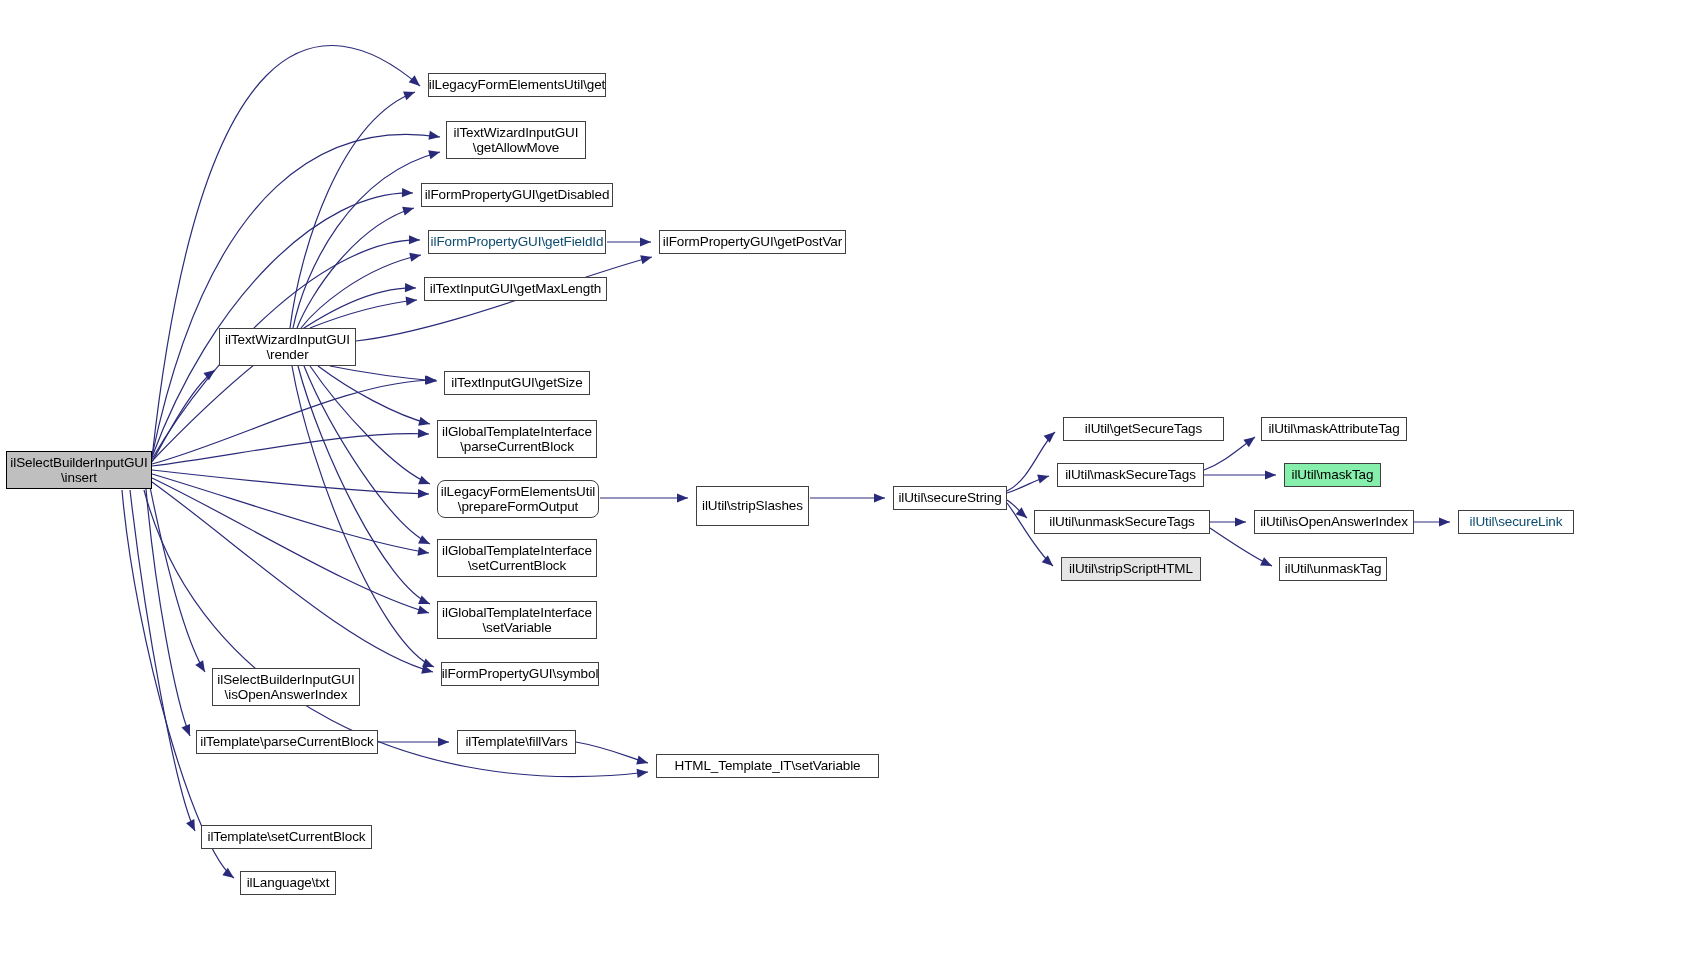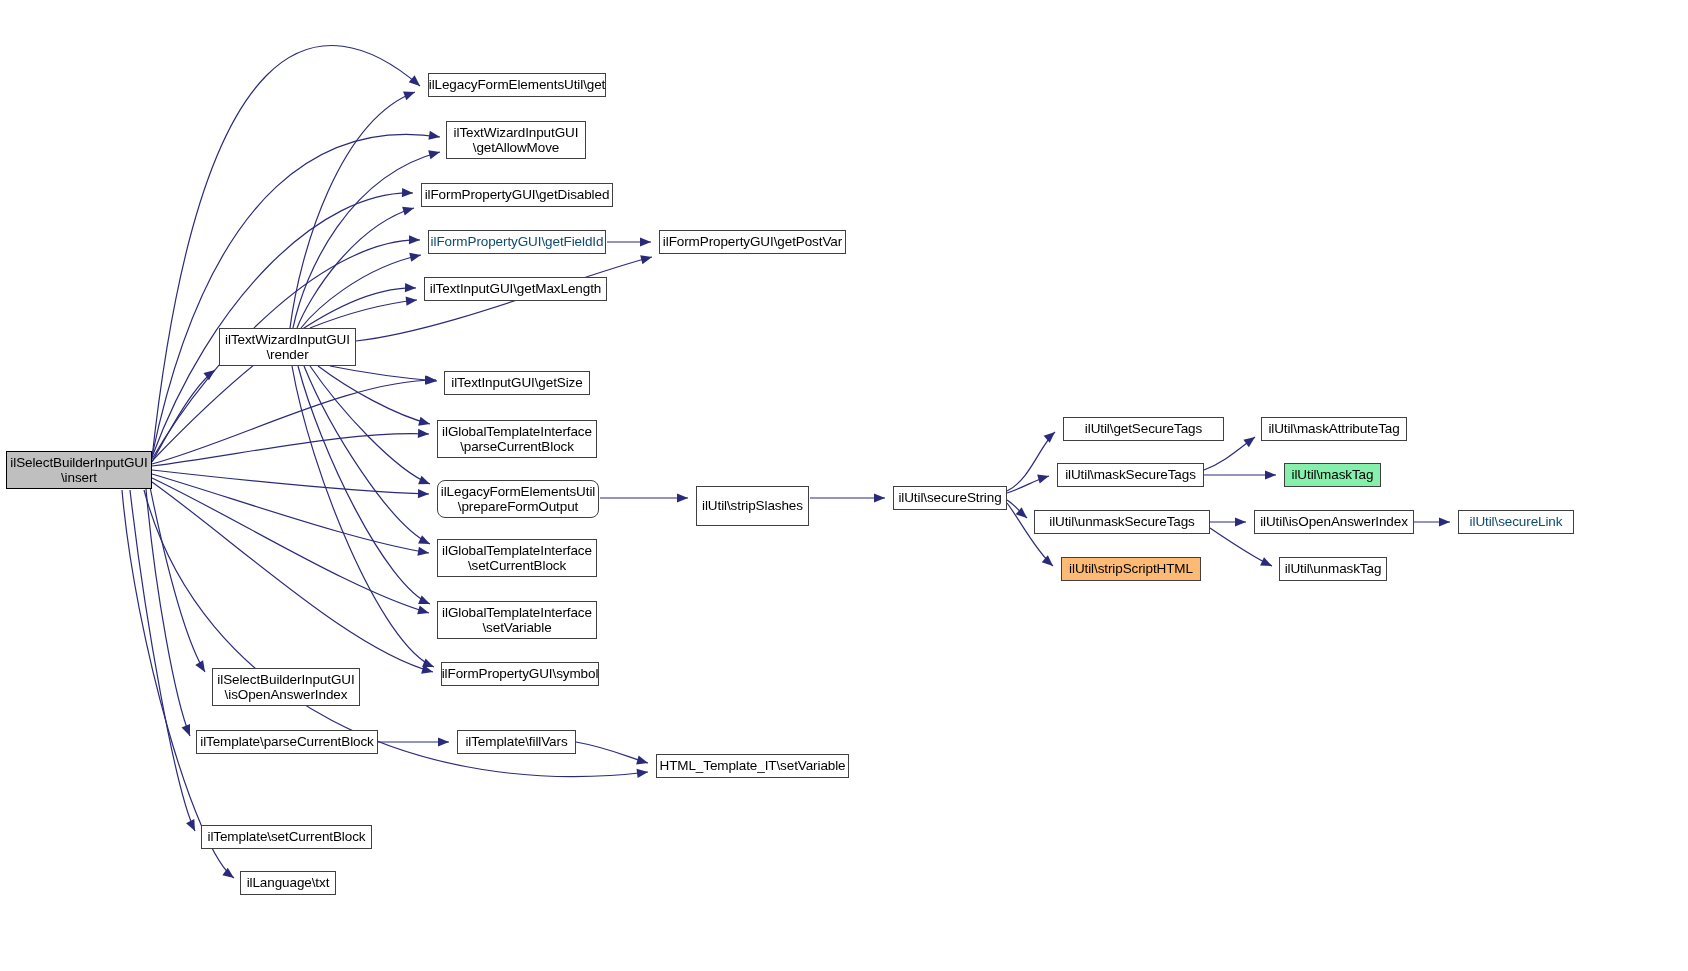--- a/index.html
+++ b/index.html
@@ -150,27 +150,27 @@
 \prepareFormOutput</span></div>
     <div class="node" style="left: 437px; top: 539px; width: 160px; height: 38px; border-color: rgb(64, 64, 64); background: rgb(255, 255, 255); color: rgb(0, 0, 0);"><span>ilGlobalTemplateInterface
 \setCurrentBlock</span></div>
     <div class="node" style="left: 437px; top: 601px; width: 160px; height: 38px; border-color: rgb(64, 64, 64); background: rgb(255, 255, 255); color: rgb(0, 0, 0);"><span>ilGlobalTemplateInterface
 \setVariable</span></div>
     <div class="node" style="left: 441px; top: 662px; width: 158px; height: 24px; border-color: rgb(64, 64, 64); background: rgb(255, 255, 255); color: rgb(0, 0, 0);"><span>ilFormPropertyGUI\symbol</span></div>
     <div class="node" style="left: 212px; top: 668px; width: 148px; height: 38px; border-color: rgb(64, 64, 64); background: rgb(255, 255, 255); color: rgb(0, 0, 0);"><span>ilSelectBuilderInputGUI
 \isOpenAnswerIndex</span></div>
     <div class="node" style="left: 196px; top: 730px; width: 182px; height: 24px; border-color: rgb(64, 64, 64); background: rgb(255, 255, 255); color: rgb(0, 0, 0);"><span>ilTemplate\parseCurrentBlock</span></div>
     <div class="node" style="left: 457px; top: 730px; width: 119px; height: 24px; border-color: rgb(64, 64, 64); background: rgb(255, 255, 255); color: rgb(0, 0, 0);"><span>ilTemplate\fillVars</span></div>
-    <div class="node" style="left: 656px; top: 754px; width: 193px; height: 24px; border-color: rgb(64, 64, 64); background: rgb(255, 255, 255); color: rgb(0, 0, 0);"><span>HTML_Template_IT\setVariable</span></div>
+    <div class="node" style="left: 656px; top: 754px; width: 223px; height: 24px; border-color: rgb(64, 64, 64); background: rgb(255, 255, 255); color: rgb(0, 0, 0);"><span>HTML_Template_IT\setVariable</span></div>
     <div class="node" style="left: 201px; top: 825px; width: 171px; height: 24px; border-color: rgb(64, 64, 64); background: rgb(255, 255, 255); color: rgb(0, 0, 0);"><span>ilTemplate\setCurrentBlock</span></div>
     <div class="node" style="left: 240px; top: 871px; width: 96px; height: 24px; border-color: rgb(64, 64, 64); background: rgb(255, 255, 255); color: rgb(0, 0, 0);"><span>ilLanguage\txt</span></div>
     <div class="node" style="left: 696px; top: 486px; width: 113px; height: 40px; border-color: rgb(64, 64, 64); background: rgb(255, 255, 255); color: rgb(0, 0, 0);"><span>ilUtil\stripSlashes</span></div>
     <div class="node" style="left: 893px; top: 486px; width: 114px; height: 24px; border-color: rgb(64, 64, 64); background: rgb(255, 255, 255); color: rgb(0, 0, 0);"><span>ilUtil\secureString</span></div>
     <div class="node" style="left: 1063px; top: 417px; width: 161px; height: 24px; border-color: rgb(64, 64, 64); background: rgb(255, 255, 255); color: rgb(0, 0, 0);"><span>ilUtil\getSecureTags</span></div>
     <div class="node" style="left: 1057px; top: 463px; width: 147px; height: 24px; border-color: rgb(64, 64, 64); background: rgb(255, 255, 255); color: rgb(0, 0, 0);"><span>ilUtil\maskSecureTags</span></div>
     <div class="node" style="left: 1034px; top: 510px; width: 176px; height: 24px; border-color: rgb(64, 64, 64); background: rgb(255, 255, 255); color: rgb(0, 0, 0);"><span>ilUtil\unmaskSecureTags</span></div>
-    <div class="node" style="left: 1061px; top: 557px; width: 140px; height: 24px; border-color: rgb(64, 64, 64); background: #fdba74; color: rgb(0, 0, 0);"><span>ilUtil\stripScriptHTML</span></div>
+    <div class="node" style="left: 1061px; top: 557px; width: 140px; height: 24px; border-color: rgb(64, 64, 64); background: #e5e5e5; color: rgb(0, 0, 0);"><span>ilUtil\stripScriptHTML</span></div>
     <div class="node" style="left: 1261px; top: 417px; width: 146px; height: 24px; border-color: rgb(64, 64, 64); background: rgb(255, 255, 255); color: rgb(0, 0, 0);"><span>ilUtil\maskAttributeTag</span></div>
     <div class="node" style="left: 1284px; top: 463px; width: 97px; height: 24px; border-color: rgb(64, 64, 64); background: #86efac; color: rgb(0, 0, 0);"><span>ilUtil\maskTag</span></div>
     <div class="node" style="left: 1254px; top: 510px; width: 160px; height: 24px; border-color: rgb(64, 64, 64); background: rgb(255, 255, 255); color: rgb(0, 0, 0);"><span>ilUtil\isOpenAnswerIndex</span></div>
     <div class="node" style="left: 1279px; top: 557px; width: 108px; height: 24px; border-color: rgb(64, 64, 64); background: rgb(255, 255, 255); color: rgb(0, 0, 0);"><span>ilUtil\unmaskTag</span></div>
     <div class="node" style="left: 1458px; top: 510px; width: 116px; height: 24px; border-color: rgb(64, 64, 64); background: rgb(255, 255, 255); color: #0c4a6e;"><span>ilUtil\secureLink</span></div>
   </div>
 
 </body></html>

